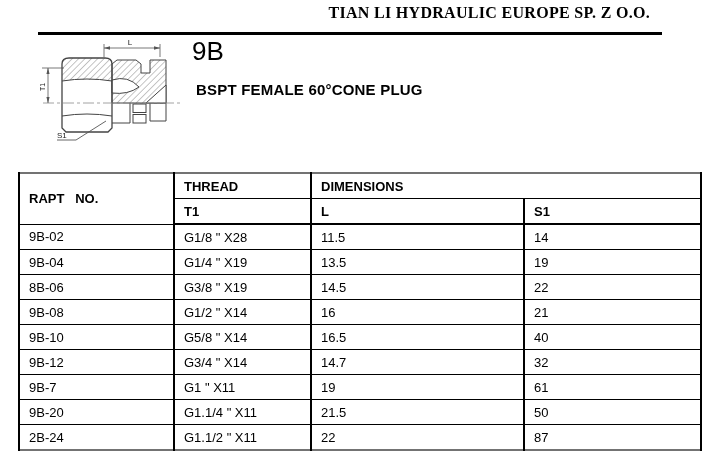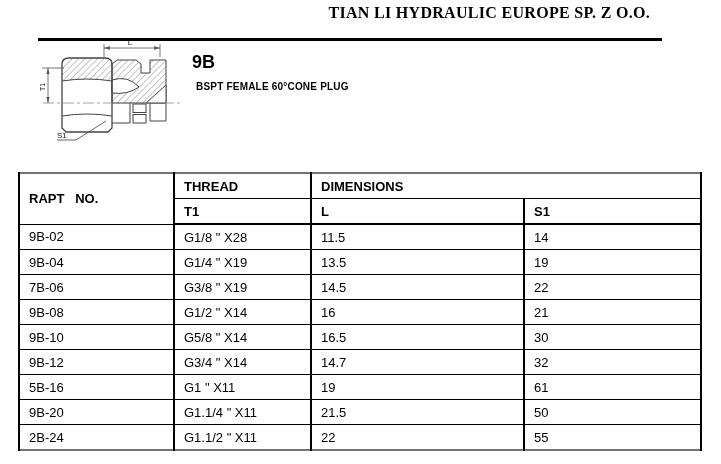--- a/index.html
+++ b/index.html
@@ -11,48 +11,48 @@
     color: #000;
     overflow: hidden;
   }
 
   
   .header-rule {
     position: absolute;
     left: 38px; top: 4px;
     width: 624px;
     border-bottom: 3px solid #000;
-    padding-bottom: 16px;
+    padding-bottom: 10px;
     text-align: right;
   }
   .company-name {
     font-family: "Liberation Serif", serif;
     font-weight: bold;
     font-size: 16px;
     letter-spacing: 0.3px;
     padding-right: 12px;
     white-space: pre;
   }
 
   
   .drawing {
     position: absolute;
     left: 40px; top: 33px;
     width: 145px; height: 115px;
   }
   .model-code {
     position: absolute;
-    left: 192px; top: 52px;
-    font-size: 18px;
-    font-weight: bold;
+    left: 192px; top: 36px;
+    font-size: 26px;
+    font-weight: normal;
   }
   .product-title {
     position: absolute;
     left: 196px; top: 81px;
-    font-size: 10px;
+    font-size: 15px;
     font-weight: bold;
     letter-spacing: 0.2px;
   }
 
   
   .spec-table-wrap {
     position: absolute;
     left: 18px; top: 172px;
   }
   table.spec {
@@ -177,56 +177,56 @@
         <td>11.5</td>
         <td>14</td>
       </tr>
       <tr>
         <td>9B-04</td>
         <td>G1/4 " X19</td>
         <td>13.5</td>
         <td>19</td>
       </tr>
       <tr>
-        <td>7B-06</td>
+        <td>8B-06</td>
         <td>G3/8 " X19</td>
         <td>14.5</td>
         <td>22</td>
       </tr>
       <tr>
         <td>9B-08</td>
         <td>G1/2 " X14</td>
         <td>16</td>
         <td>21</td>
       </tr>
       <tr>
         <td>9B-10</td>
         <td>G5/8 " X14</td>
         <td>16.5</td>
-        <td>30</td>
+        <td>40</td>
       </tr>
       <tr>
         <td>9B-12</td>
         <td>G3/4 " X14</td>
         <td>14.7</td>
         <td>32</td>
       </tr>
       <tr>
-        <td>5B-16</td>
+        <td>9B-7</td>
         <td>G1 " X11</td>
         <td>19</td>
         <td>61</td>
       </tr>
       <tr>
         <td>9B-20</td>
         <td>G1.1/4 " X11</td>
         <td>21.5</td>
         <td>50</td>
       </tr>
       <tr>
         <td>2B-24</td>
         <td>G1.1/2 " X11</td>
         <td>22</td>
-        <td>55</td>
+        <td>87</td>
       </tr>
     </tbody>
   </table>
 </div>
 
 </body></html>

